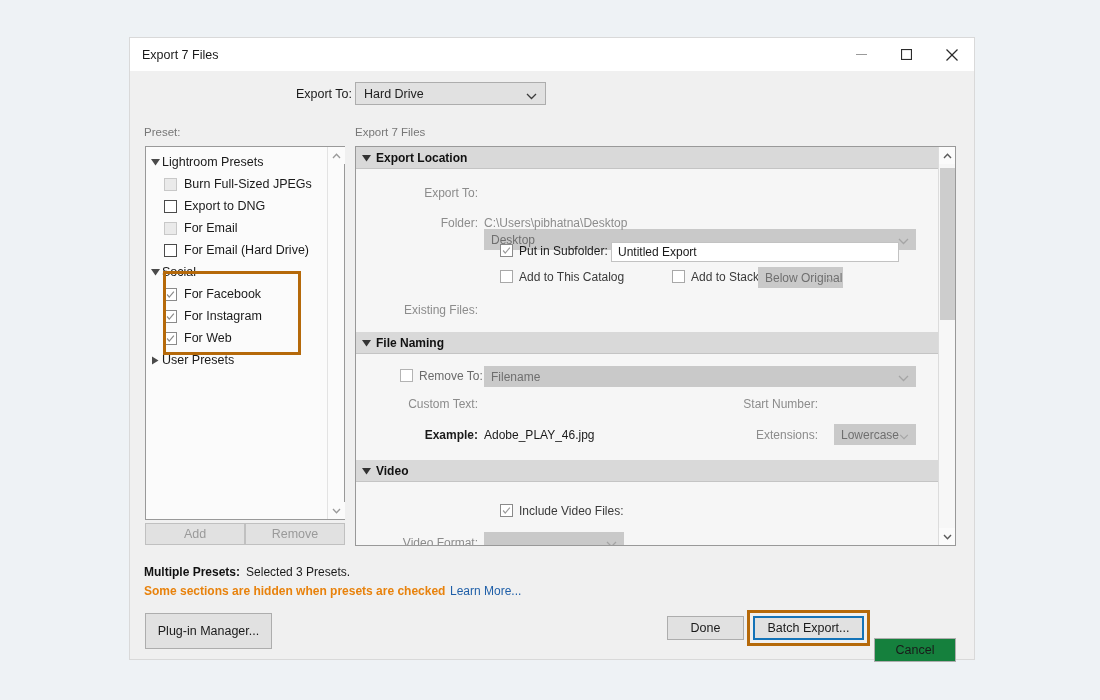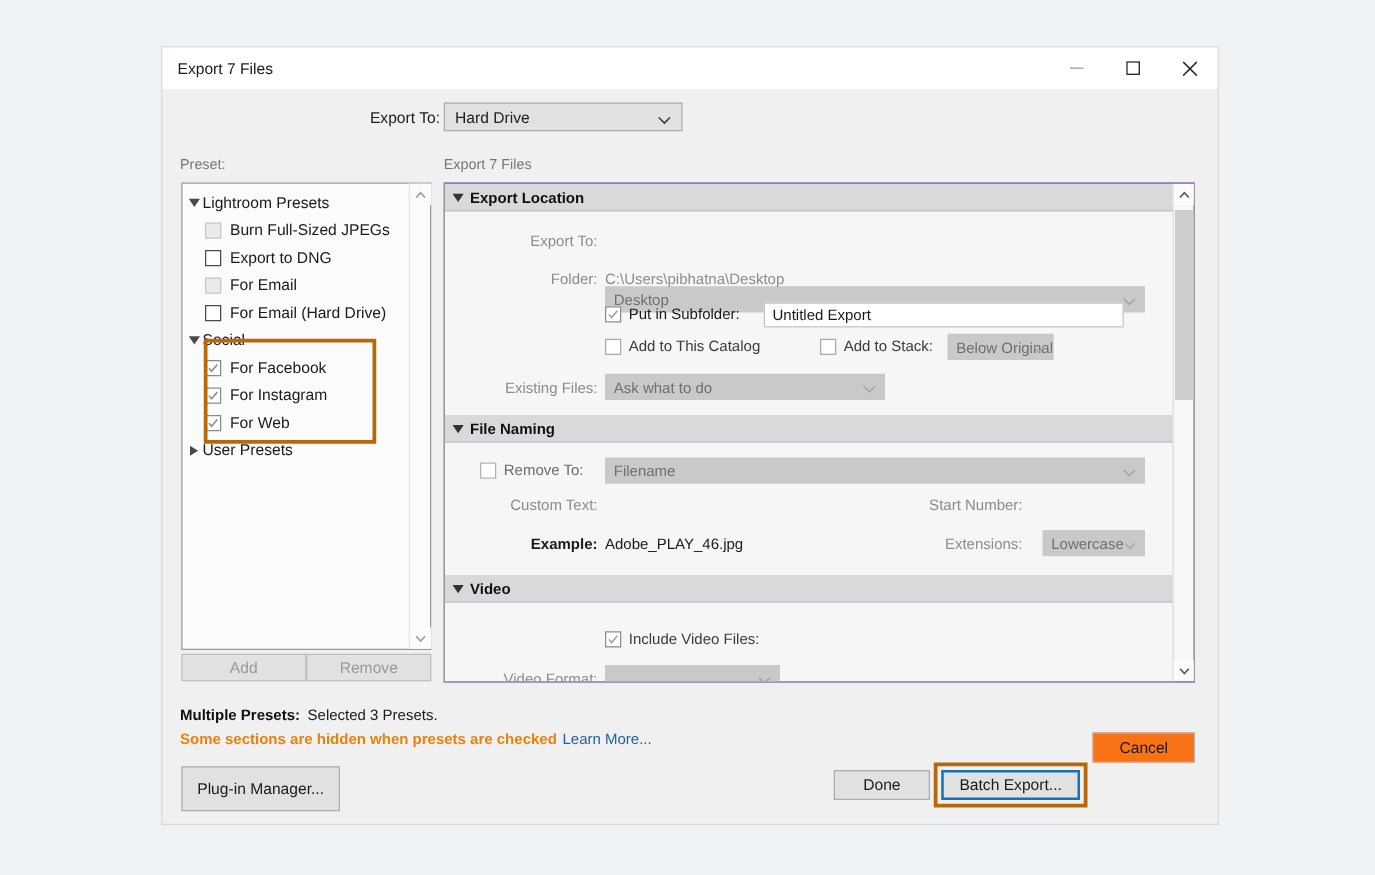--- a/index.html
+++ b/index.html
@@ -293,22 +293,23 @@
     box-sizing: border-box;
   }
   .textinput .val {
     margin-left: 6px;
     font-size: 12px;
     color: #1a1a1a;
   }
   .chk-row {
     position: absolute;
     display: flex;
-    align-items: flex-end;
-    font-size: 12px;
+    align-items: flex-start;
+    font-size: 12px;
+    margin-left: 16px;
   }
   .chk-row .cbox { margin-right: 6px; }
   .chk-row .ctext { color: #1a1a1a; }
 
   
   #settings-scroll {
     position: absolute;
     top: 0; right: 0;
     width: 17px; height: 100%;
     background: #f7f7f7;
@@ -353,23 +354,23 @@
   }
   #btn-batch {
     position: absolute;
     left: 623px; top: 578px;
     width: 111px; height: 24px;
     background: #e1e1e1;
     border: 2px solid #1473b8;
   }
   #btn-cancel {
     position: absolute;
-    left: 744px; top: 548px;
+    left: 744px; top: 600px;
     width: 82px; height: 24px;
-    background: #f97316;
+    background: #15803d;
   }
   #batch-highlight {
     position: absolute;
     left: 617px; top: 572px;
     width: 123px; height: 36px;
     border: 3px solid #b5690a;
     box-sizing: border-box;
     pointer-events: none;
   }
 </style>
@@ -561,28 +562,20 @@
         <div class="combo" style="left:402px;top:98px;width:85px;">
           <span class="val">Below Original</span>
           <span class="chev">
             <svg width="10" height="6" viewBox="0 0 11 7">
                 <polyline points="1,1 5.5,5.5 10,1" fill="none" stroke="#a5a5a5" stroke-width="1.3"></polyline>
               </svg>
           </span>
         </div>
 
         <div class="fld-label" style="left:0;top:134px;width:122px;">Existing Files:</div>
-        <div class="combo" style="left:128px;top:130px;width:224px;">
-          <span class="val">Ask what to do</span>
-          <span class="chev">
-            <svg width="11" height="7" viewBox="0 0 11 7">
-                <polyline points="1,1 5.5,5.5 10,1" fill="none" stroke="#a5a5a5" stroke-width="1.3"></polyline>
-              </svg>
-          </span>
-        </div>
       </div>
 
       <div class="section-head">
         <span class="tw">
           <svg width="9" height="8" viewBox="0 0 9 8">
               <polygon points="0,1 9,1 4.5,7.5" fill="#333"></polygon>
             </svg>
         </span>
         <span>File Naming</span>
       </div>

